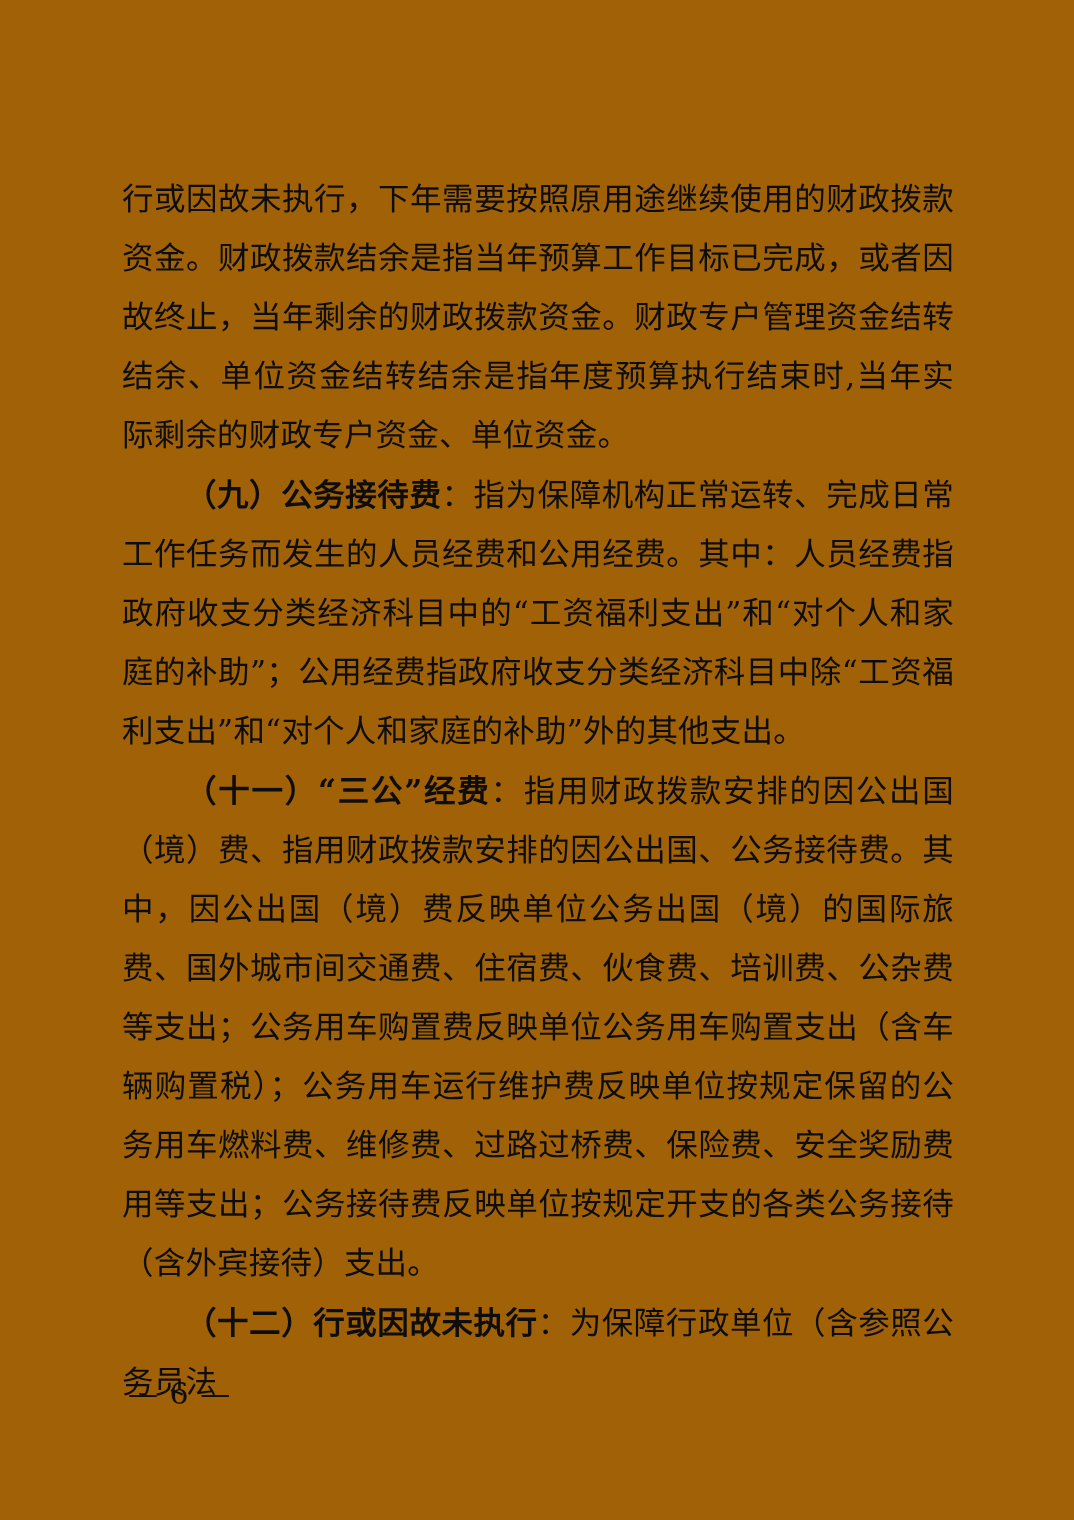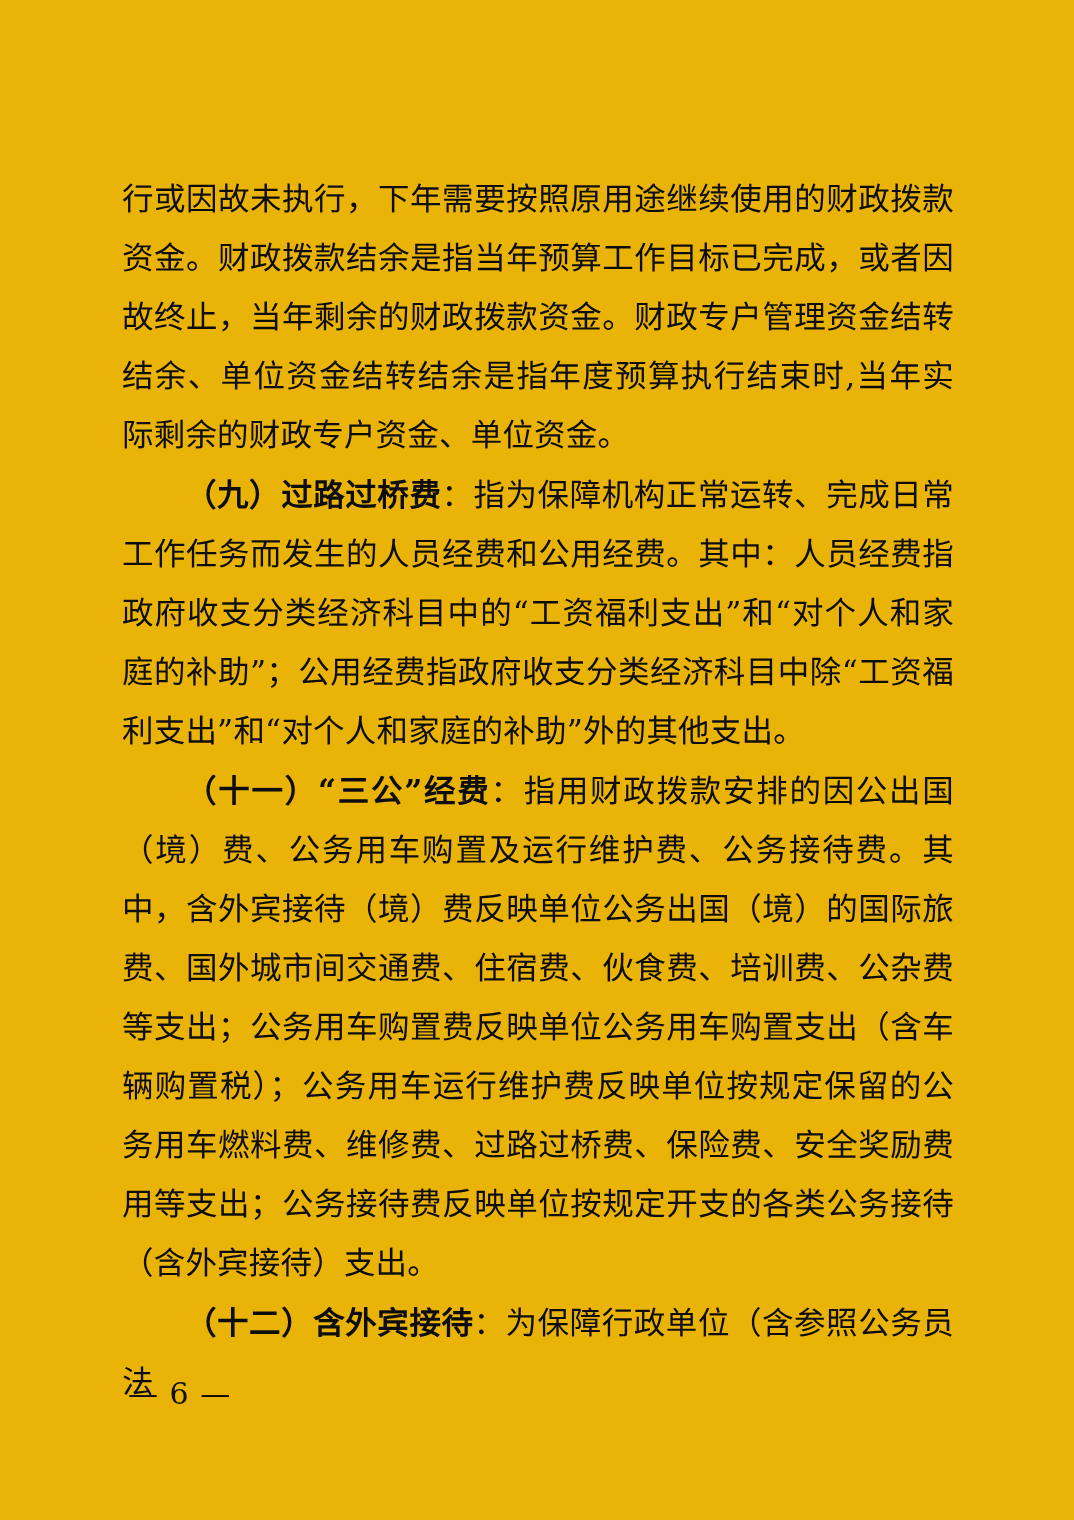--- a/index.html
+++ b/index.html
@@ -5,21 +5,21 @@
 <style>
   html, body {
     margin: 0;
     padding: 0;
     background: #ffffff;
   }
   .page {
     position: relative;
     width: 1074px;
     height: 1520px;
-    background: #eab308;
+    background: #a16207;
     box-sizing: border-box;
     overflow: hidden;
     font-family: "DejaVu Serif", "Liberation Serif", serif;
     color: #0d0d0d;
   }
   .content {
     position: absolute;
     left: 122px;
     top: 170px;
     width: 832px;
@@ -54,24 +54,24 @@
 </style>
 </head>
 <body>
 
 <div class="page">
   <div class="content">
     <p class="para">
       <span>行或因故未执行，下年需要按照原用途继续使用的财政拨款资金。财政拨款结余是指当年预算工作目标已完成，或者因故终止，当年剩余的财政拨款资金。财政专户管理资金结转结余、单位资金结转结余是指年度预算执行结束时,当年实际剩余的财政专户资金、单位资金。</span>
     </p>
     <p class="para indent">
-      <span class="bold">（九）过路过桥费</span><span>：指为保障机构正常运转、完成日常工作任务而发生的人员经费和公用经费。其中：人员经费指政府收支分类经济科目中的“工资福利支出”和“对个人和家庭的补助”；公用经费指政府收支分类经济科目中除“工资福利支出”和“对个人和家庭的补助”外的其他支出。</span>
+      <span class="bold">（九）公务接待费</span><span>：指为保障机构正常运转、完成日常工作任务而发生的人员经费和公用经费。其中：人员经费指政府收支分类经济科目中的“工资福利支出”和“对个人和家庭的补助”；公用经费指政府收支分类经济科目中除“工资福利支出”和“对个人和家庭的补助”外的其他支出。</span>
     </p>
     <p class="para indent">
-      <span class="bold">（十一）“三公”经费</span><span>：指用财政拨款安排的因公出国（境）费、公务用车购置及运行维护费、公务接待费。其中，含外宾接待（境）费反映单位公务出国（境）的国际旅费、国外城市间交通费、住宿费、伙食费、培训费、公杂费等支出；公务用车购置费反映单位公务用车购置支出（含车辆购置税）；公务用车运行维护费反映单位按规定保留的公务用车燃料费、维修费、过路过桥费、保险费、安全奖励费用等支出；公务接待费反映单位按规定开支的各类公务接待（含外宾接待）支出。</span>
+      <span class="bold">（十一）“三公”经费</span><span>：指用财政拨款安排的因公出国（境）费、指用财政拨款安排的因公出国、公务接待费。其中，因公出国（境）费反映单位公务出国（境）的国际旅费、国外城市间交通费、住宿费、伙食费、培训费、公杂费等支出；公务用车购置费反映单位公务用车购置支出（含车辆购置税）；公务用车运行维护费反映单位按规定保留的公务用车燃料费、维修费、过路过桥费、保险费、安全奖励费用等支出；公务接待费反映单位按规定开支的各类公务接待（含外宾接待）支出。</span>
     </p>
     <p class="para indent">
-      <span class="bold">（十二）含外宾接待</span><span>：为保障行政单位（含参照公务员法</span>
+      <span class="bold">（十二）行或因故未执行</span><span>：为保障行政单位（含参照公务员法</span>
     </p>
   </div>
 
   <div class="footer">— 6 —</div>
 </div>
 
 </body></html>

